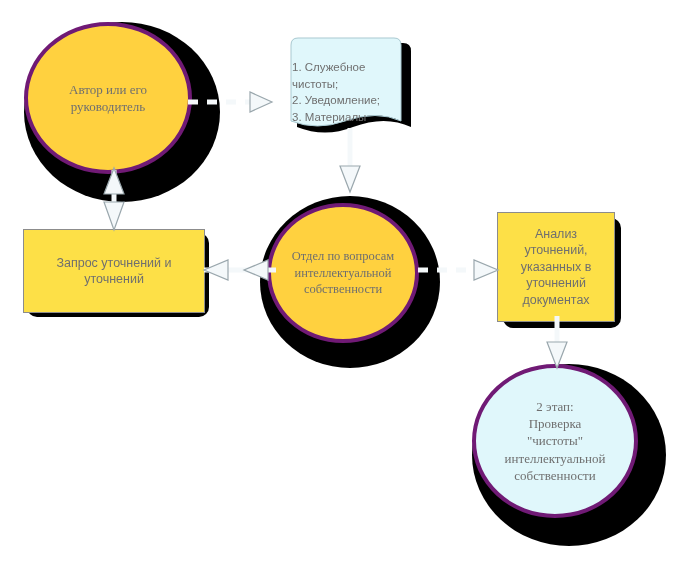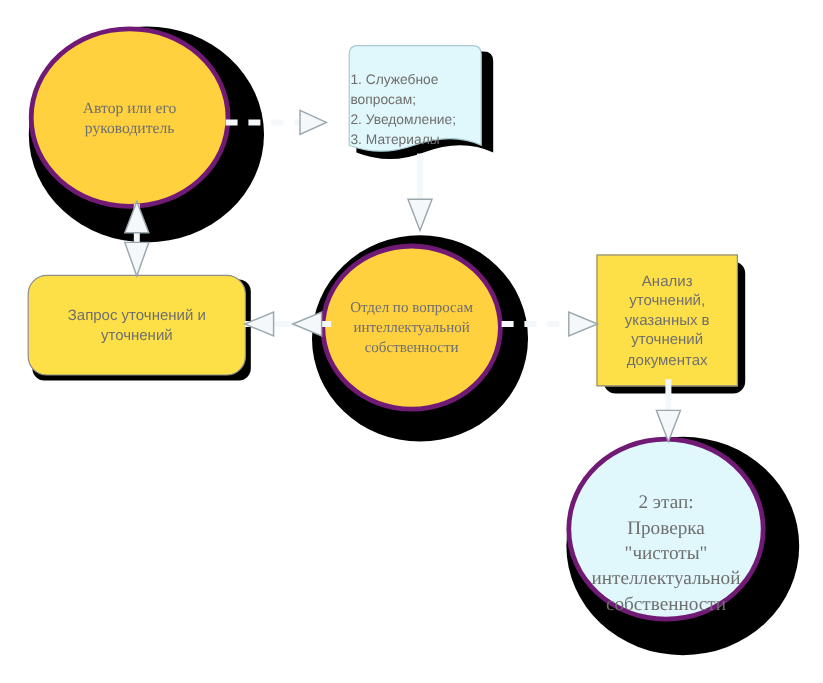--- a/index.html
+++ b/index.html
@@ -104,26 +104,26 @@
   </div>
 
   <div class="docshape" style="left:283px; top:37px;">
     <svg width="120" height="108" viewBox="0 0 120 108">
       <path d="M8,8 Q8,1 15,1 L111,1 Q118,1 118,8 L118,84
                Q94,73 62,84 Q34,94 8,84 Z" fill="#E0F7FB" stroke="#a9c9d1" stroke-width="1"></path>
     </svg>
   </div>
   <div class="doctext sans" style="left:292px; top:59px; width:102px; font-size:11.5px;">
     <span>1. Служебное</span><br>
-    <span>вопросам;</span><br>
+    <span>чистоты;</span><br>
     <span>2. Уведомление;</span><br>
     <span>3. Материалы</span>
   </div>
 
-  <div class="node rect sans" style="left:23px; top:229px; width:182px; height:84px; font-size:12.5px;border-radius:16px;">
+  <div class="node rect sans" style="left:23px; top:229px; width:182px; height:84px; font-size:12.5px;">
     <span class="label">
       <span>Запрос уточнений и</span><br>
       <span>уточнений</span>
     </span>
   </div>
 
   <div class="node circle yellow serif" style="left:267px; top:203px; width:152px; height:140px; font-size:12.5px;">
     <span class="label">
       <span>Отдел по вопросам</span><br>
       <span>интеллектуальной</span><br>
@@ -134,21 +134,21 @@
   <div class="node rect sans" style="left:497px; top:212px; width:118px; height:110px; font-size:12.5px;">
     <span class="label">
       <span>Анализ</span><br>
       <span>уточнений,</span><br>
       <span>указанных в</span><br>
       <span>уточнений</span><br>
       <span>документах</span>
     </span>
   </div>
 
-  <div class="node circle cyan serif" style="left:472px; top:364px; width:166px; height:154px; font-size:16px;align-items:flex-end;">
+  <div class="node circle cyan serif" style="left:472px; top:364px; width:166px; height:154px; font-size:13px;">
     <span class="label">
       <span>2 этап:</span><br>
       <span>Проверка</span><br>
       <span>"чистоты"</span><br>
       <span>интеллектуальной</span><br>
       <span>собственности</span>
     </span>
   </div>
 
   <div class="conn" style="left:188px; top:84px;">

